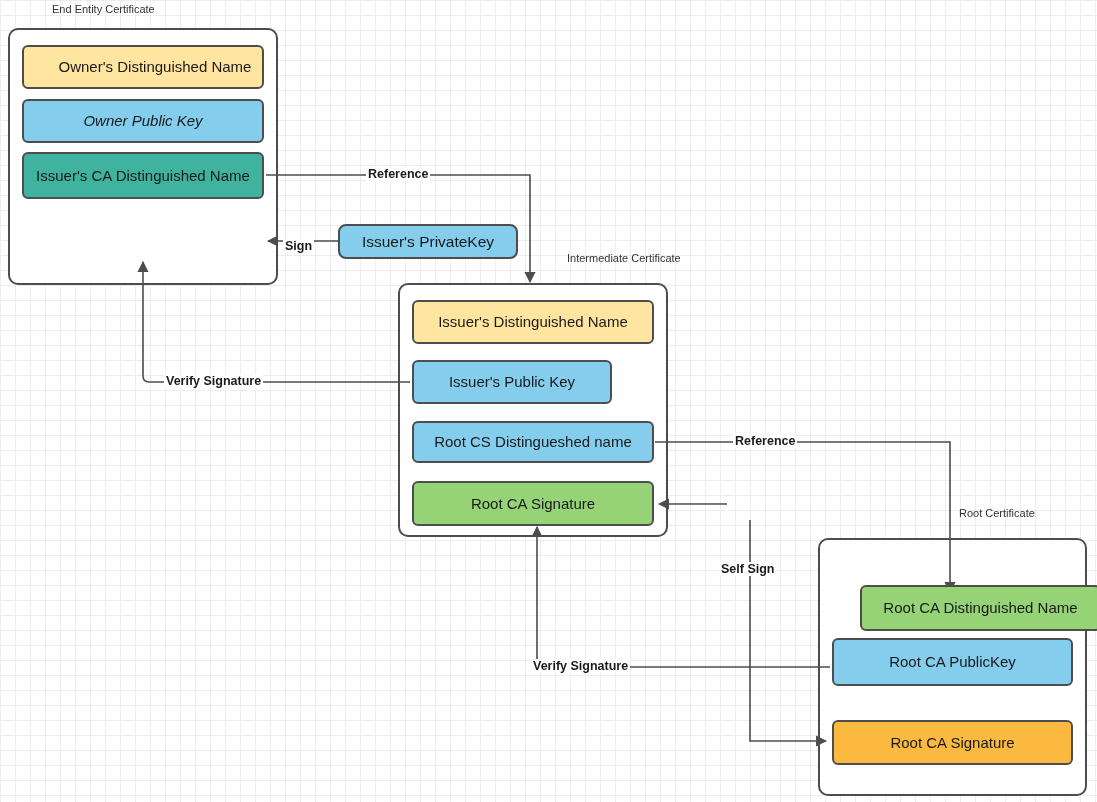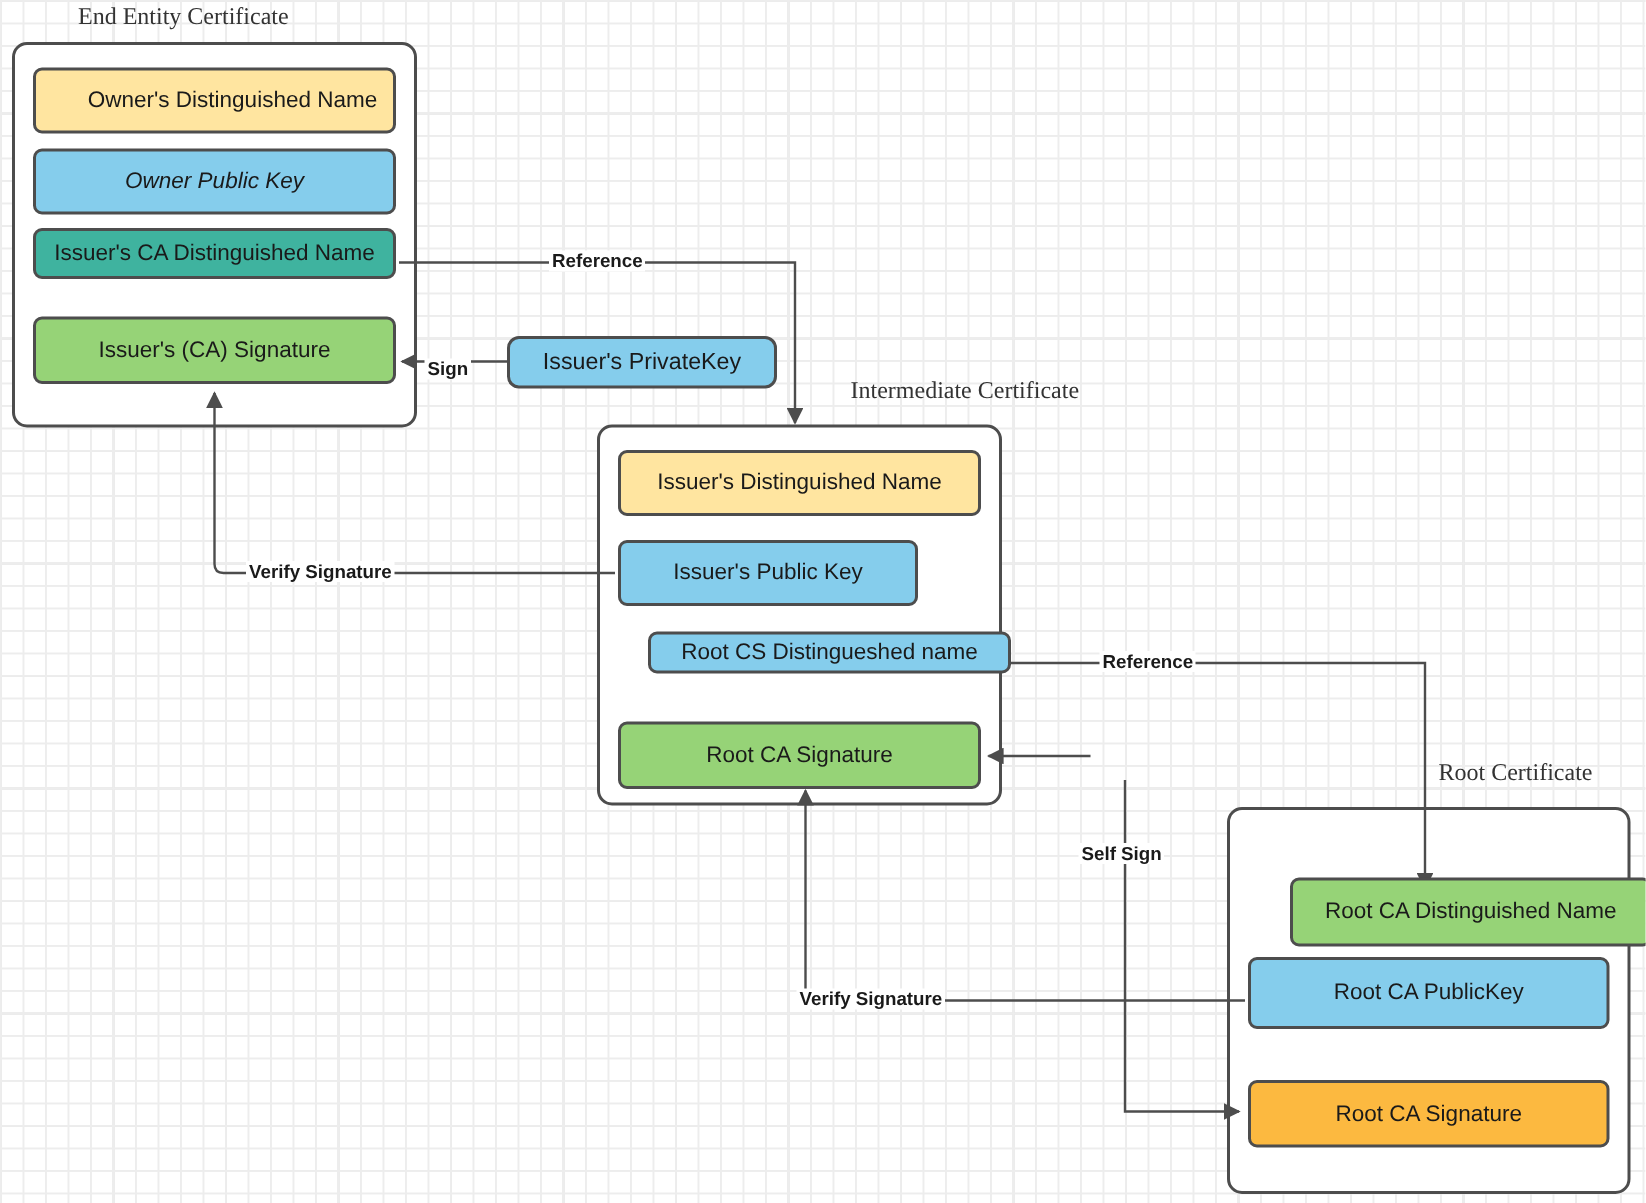--- a/index.html
+++ b/index.html
@@ -24,25 +24,24 @@
   .cert-container{
     position:absolute;
     background:#ffffff;
     border:2px solid #4d4d4d;
     border-radius:10px;
     box-sizing:border-box;
     z-index:5;
   }
   .cert-title{
     position:absolute;
-    font-size:16px;
+    font-size:11px;
     color:#333333;
     white-space:nowrap;
     z-index:7;
-    font-family:Liberation Serif, serif;
   }
   .field{
     position:absolute;
     box-sizing:border-box;
     border:2px solid #4d4d4d;
     border-radius:6px;
     display:flex;
     align-items:center;
     justify-content:center;
     text-align:center;
@@ -113,30 +112,29 @@
       <path d="M 750 520 L 750 741 L 826 741" marker-end="url(#arrow)"></path>
 
       <path d="M 830 667 L 537 667 L 537 527" marker-end="url(#arrow)"></path>
     </g>
   </svg>
 
   <div class="cert-title" style="left:52px;top:3px;">End Entity Certificate</div>
   <div class="cert-container" style="left:8px;top:28px;width:270px;height:257px;"></div>
   <div class="field c-yellow" style="left:22px;top:45px;width:242px;height:44px;padding-left:30px;">Owner's Distinguished Name</div>
   <div class="field c-blue" style="left:22px;top:99px;width:242px;height:44px;font-style:italic;">Owner Public  Key</div>
-  <div class="field c-teal" style="left:22px;top:152px;width:242px;height:34px;">Issuer's CA Distinguished Name</div>
-  <div class="field c-green" style="left:22px;top:211px;width:242px;height:45px;">Issuer's (CA) Signature</div>
+  <div class="field c-teal" style="left:22px;top:152px;width:242px;height:47px;">Issuer's CA Distinguished Name</div>
 
   <div class="keybox c-blue" style="left:338px;top:224px;width:180px;height:35px;">Issuer's PrivateKey</div>
 
   <div class="cert-title" style="left:567px;top:252px;">Intermediate Certificate</div>
   <div class="cert-container" style="left:398px;top:283px;width:270px;height:254px;"></div>
   <div class="field c-yellow" style="left:412px;top:300px;width:242px;height:44px;">Issuer's Distinguished Name</div>
   <div class="field c-blue" style="left:412px;top:360px;width:200px;height:44px;">Issuer's Public  Key</div>
-  <div class="field c-blue" style="left:432px;top:421px;width:242px;height:28px;">Root CS Distingueshed name</div>
+  <div class="field c-blue" style="left:412px;top:421px;width:242px;height:42px;">Root CS Distingueshed name</div>
   <div class="field c-green" style="left:412px;top:481px;width:242px;height:45px;">Root CA Signature</div>
 
 
   <div class="cert-title" style="left:959px;top:507px;">Root Certificate</div>
   <div class="cert-container" style="left:818px;top:538px;width:269px;height:258px;"></div>
   <div class="field c-green" style="left:832px;top:585px;width:241px;height:46px;margin-left:28px;">Root CA Distinguished Name</div>
   <div class="field c-blue" style="left:832px;top:638px;width:241px;height:48px;">Root CA PublicKey</div>
   <div class="field c-orange" style="left:832px;top:720px;width:241px;height:45px;">Root CA Signature</div>
 
   <div class="edge-label" style="left:366px;top:167px;">Reference</div>

